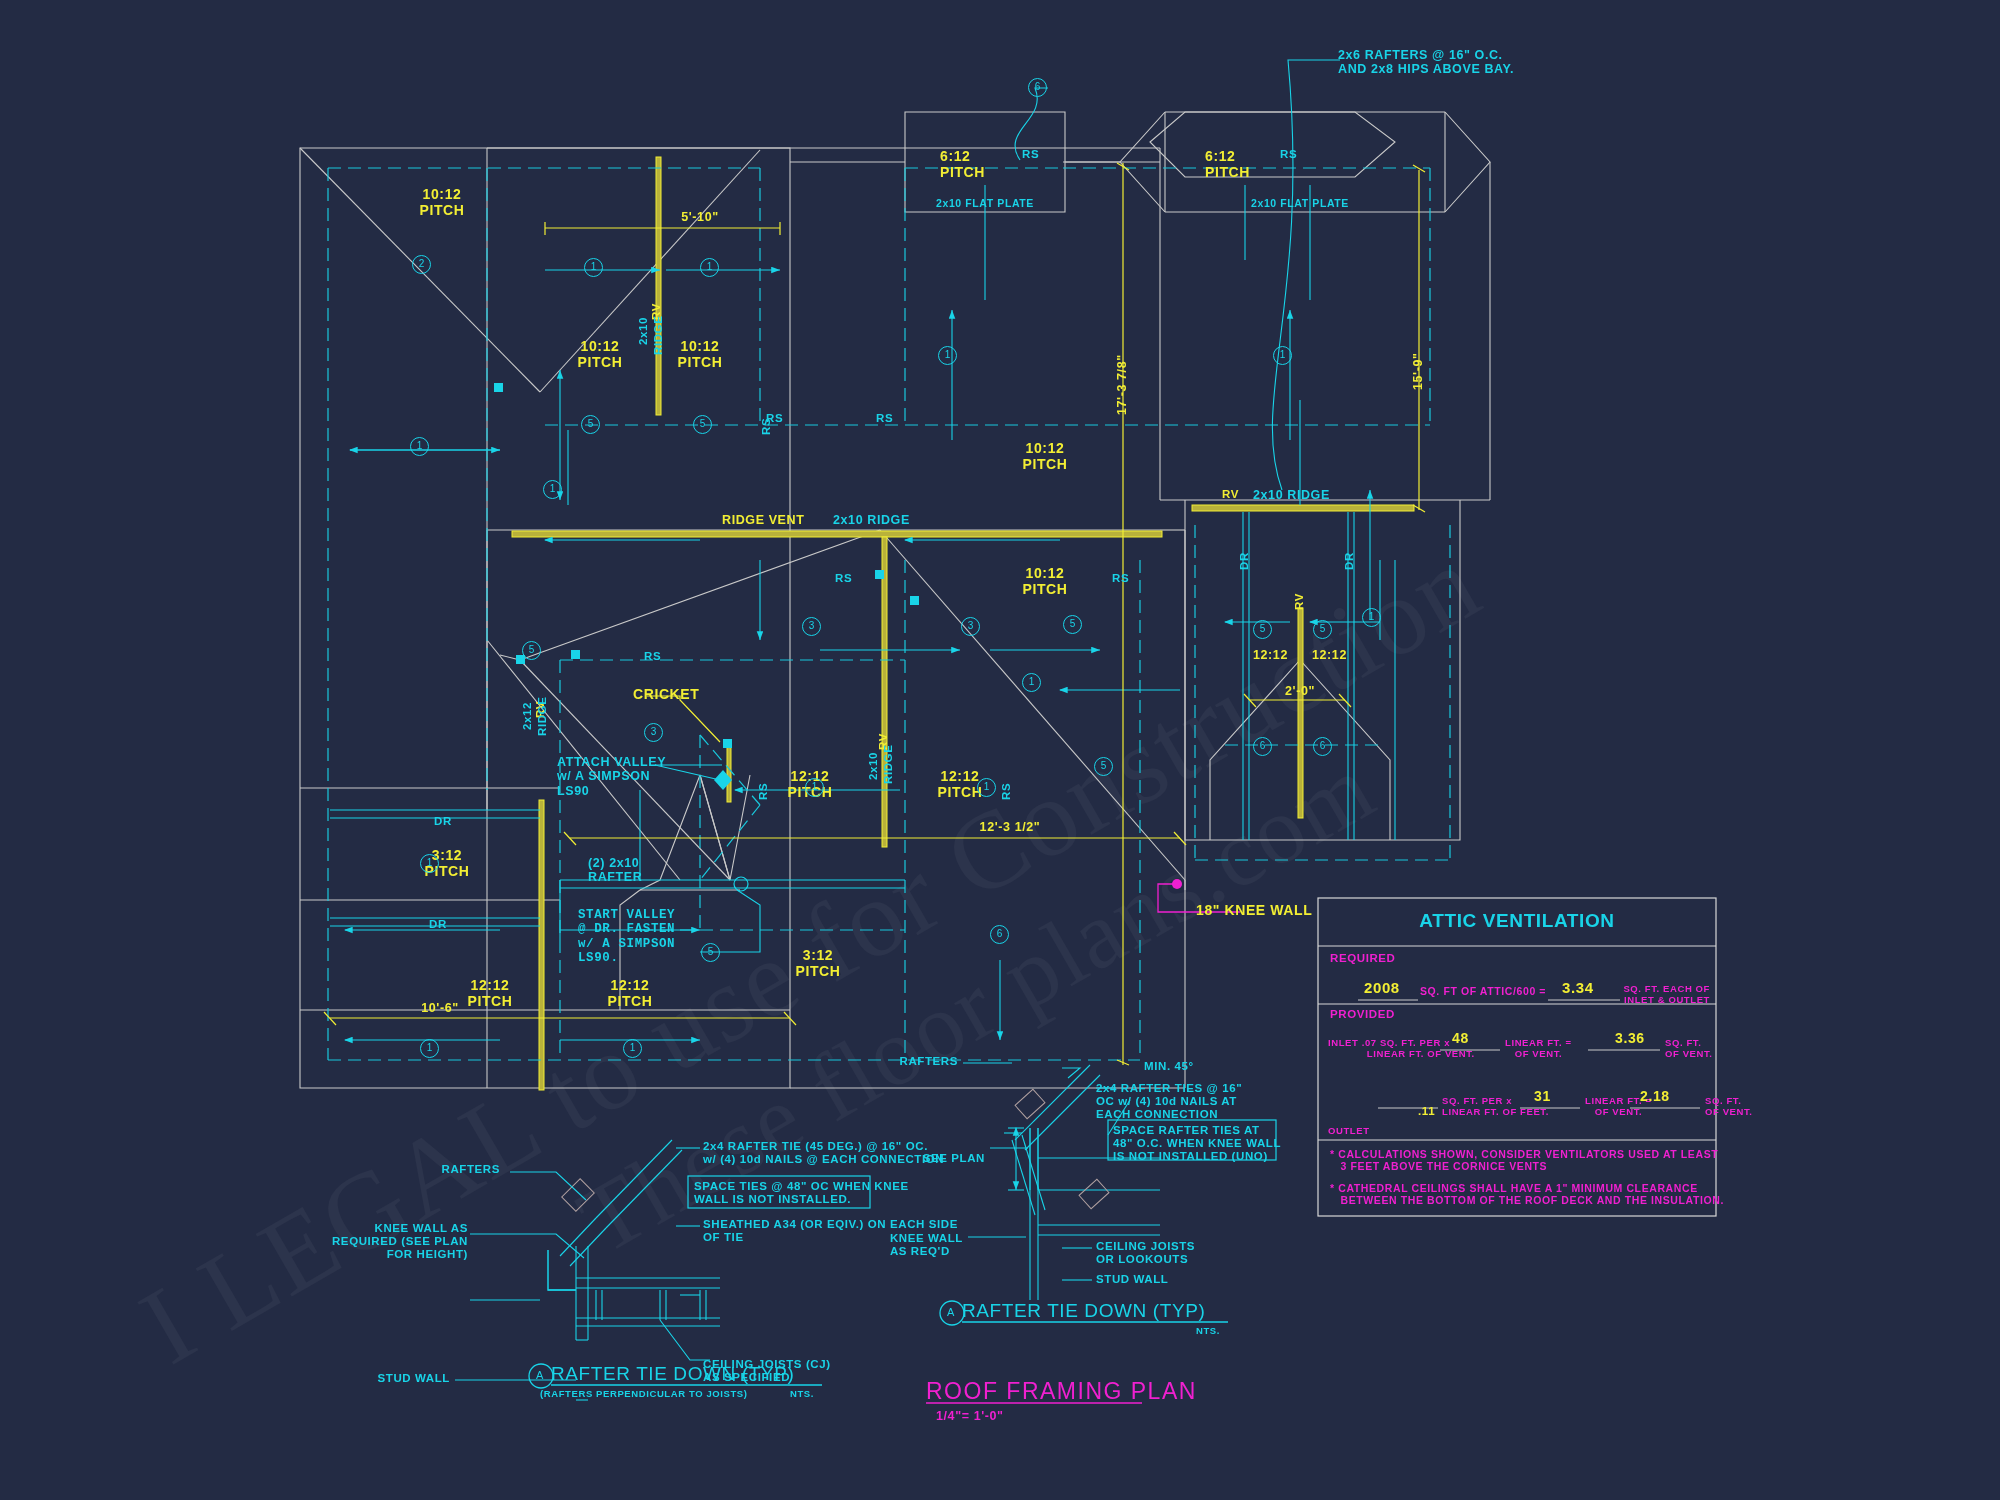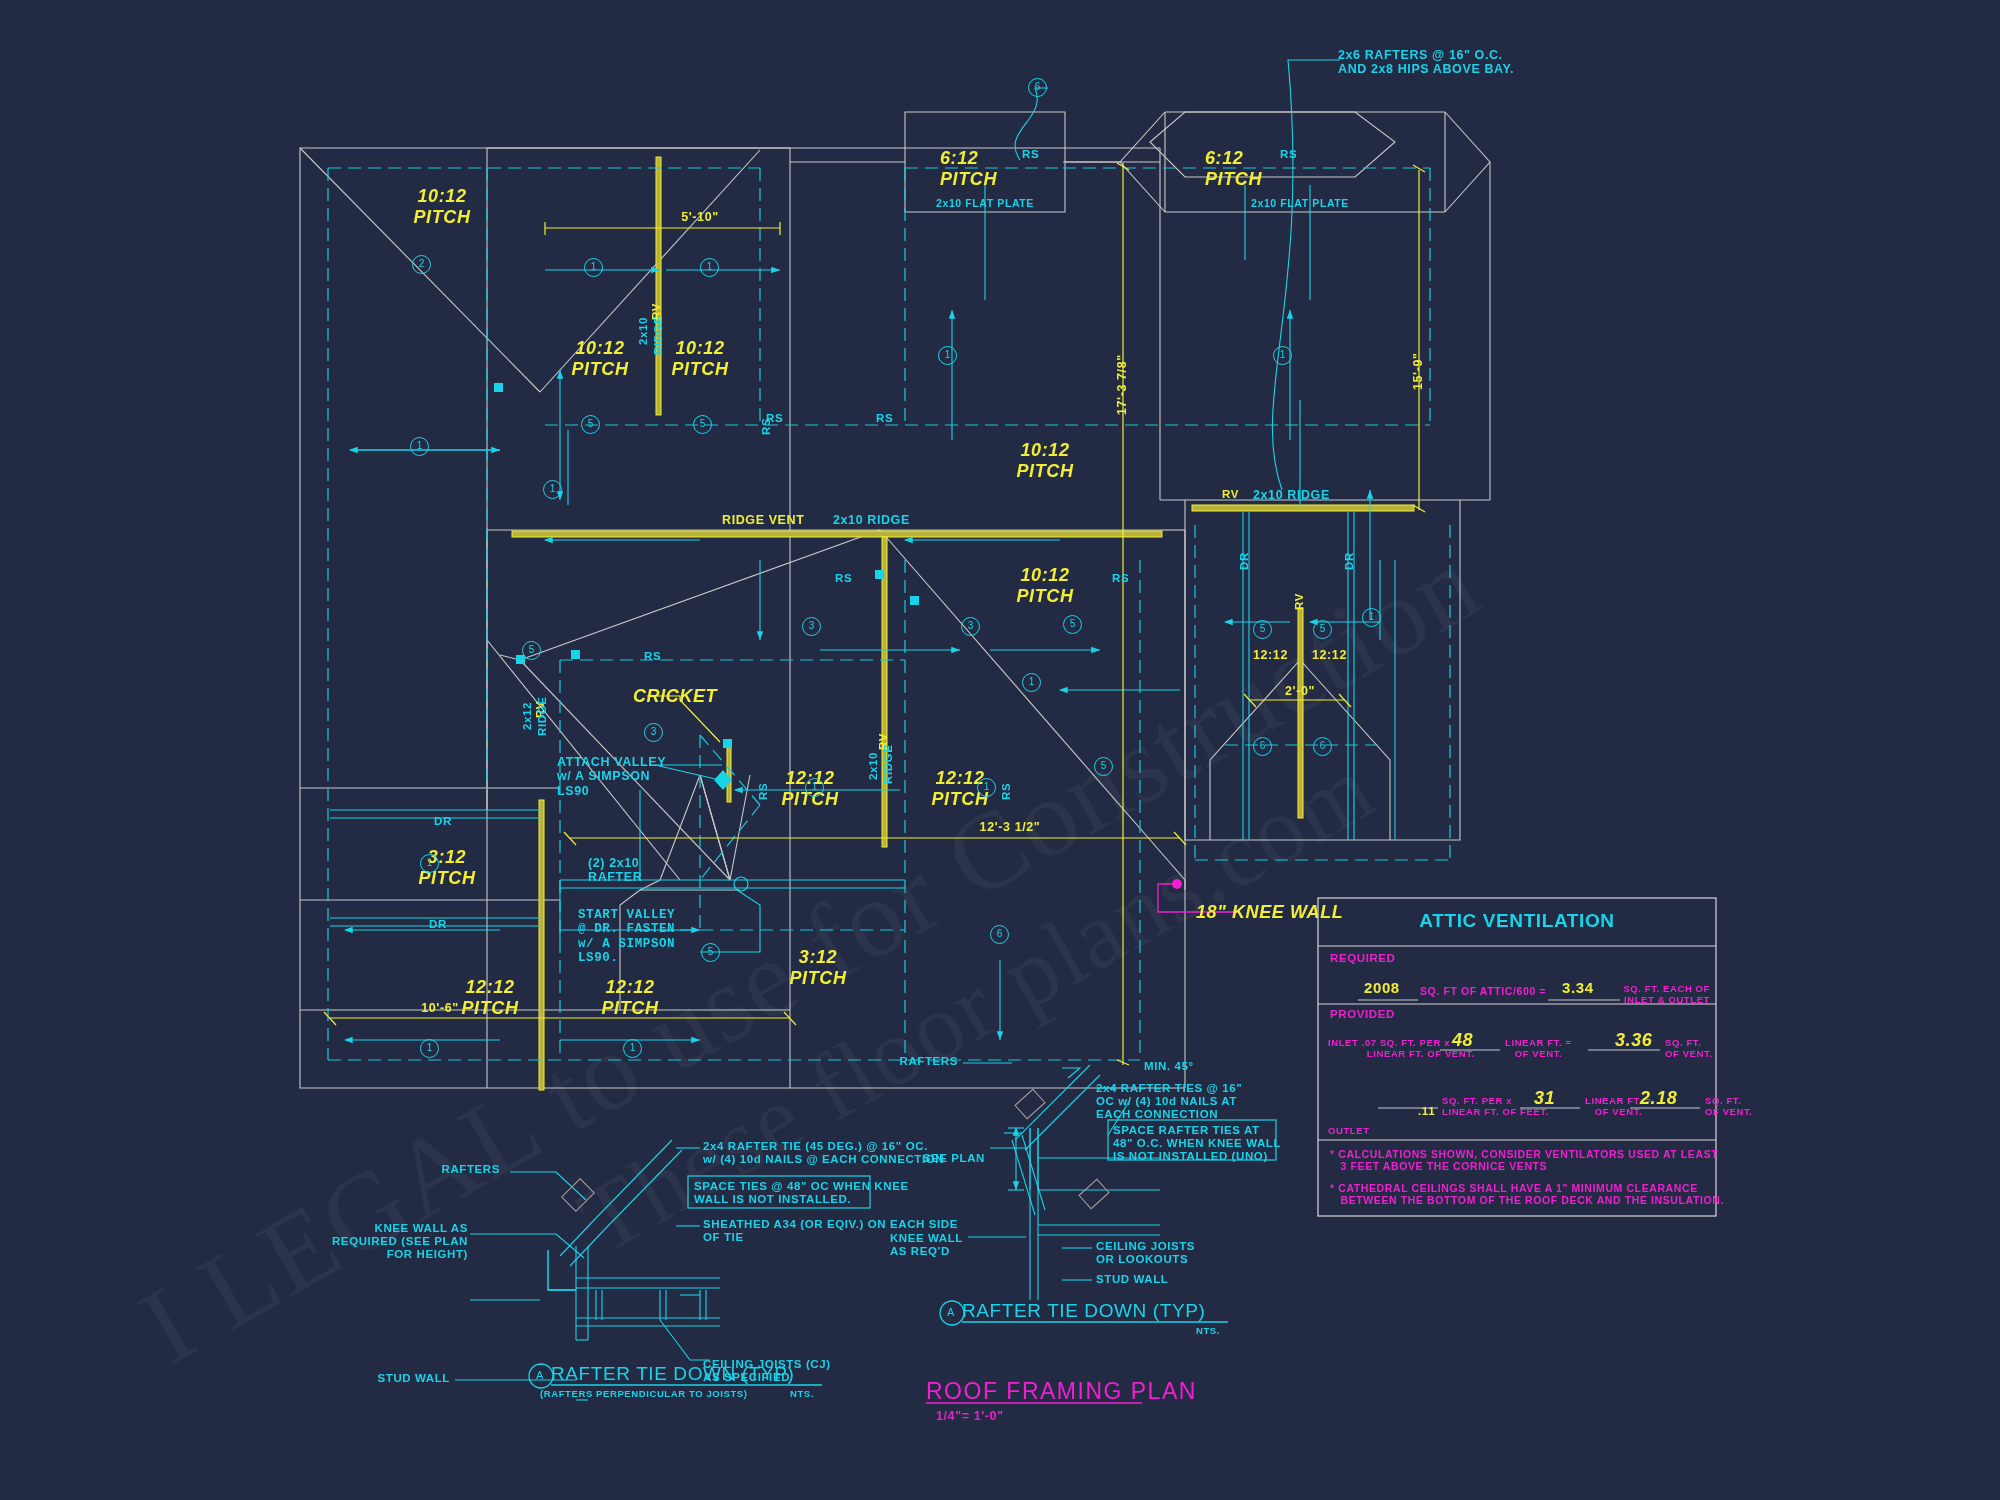--- a/index.html
+++ b/index.html
@@ -17,21 +17,21 @@
   .cy{color:#19d4e8;}
   .ye{color:#f2ee34;}
   .mg{color:#f020d0;}
   .b{font-weight:bold;}
   .ctr{text-align:center;transform:translateX(-50%);}
   .rot90{transform:rotate(-90deg);transform-origin:left top;}
   .f9{font-size:9.5px;}
   .f10{font-size:10.5px;}
   .f11{font-size:11.5px;}
   .f12{font-size:12.5px;}
-  .f13{font-size:18px;font-style:italic;}
+  .f13{font-size:14px;}
   .f14{font-size:15px;}
   .f18{font-size:19px;}
   .f22{font-size:23px;}
 
   .bub{position:absolute;width:17px;height:17px;border:1.3px solid #19d4e8;border-radius:50%;
        color:#19d4e8;font-size:10px;line-height:15px;text-align:center;font-family:"Liberation Sans",sans-serif;}
 </style>
 </head>
 <body>
 

